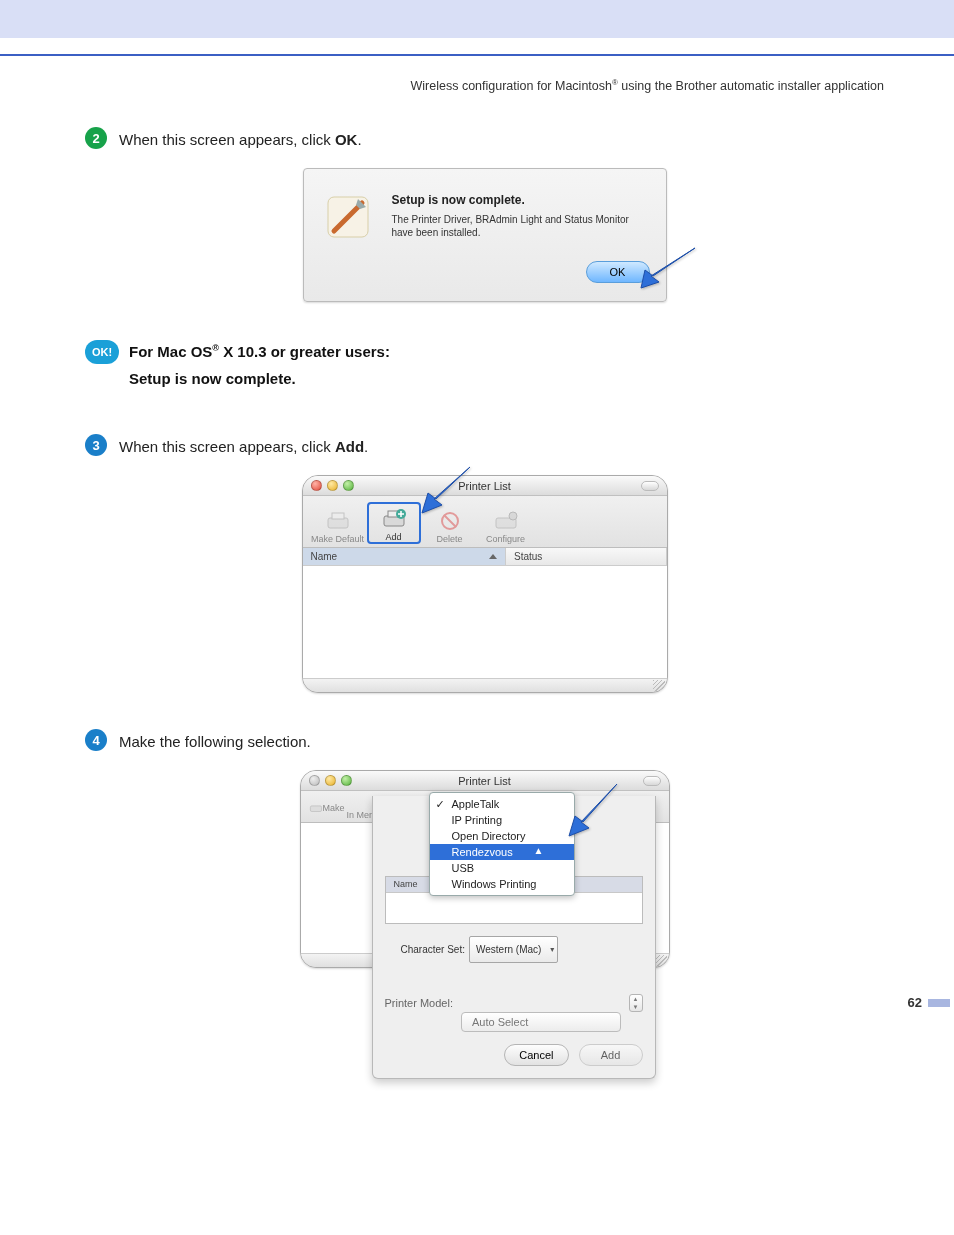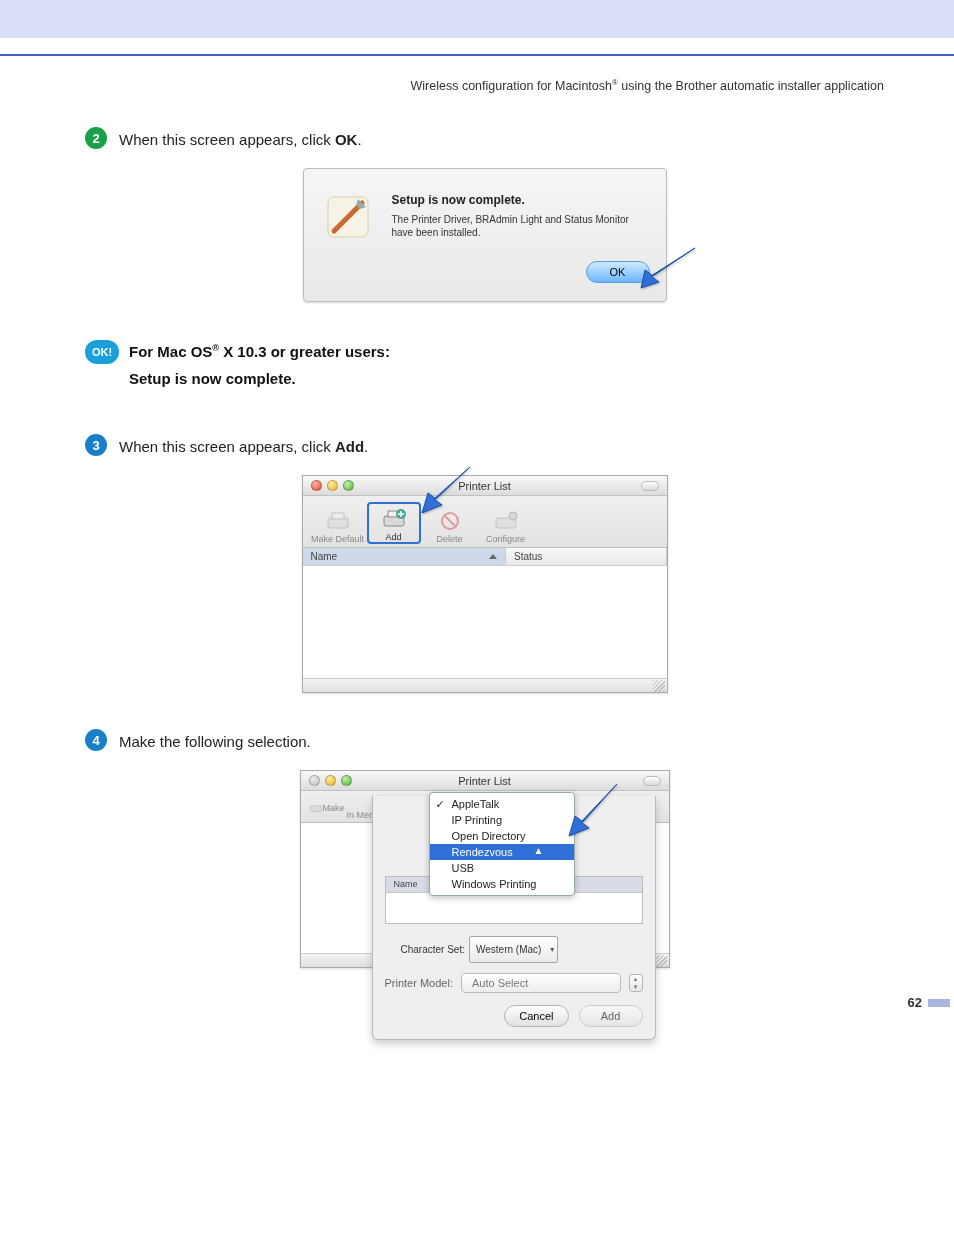--- a/index.html
+++ b/index.html
@@ -25,21 +25,21 @@
   .dlg-icon { position: absolute; left: 18px; top: 22px; width: 52px; height: 52px; }
   .dlg-title { font-size: 12px; font-weight: bold; color: #222; margin-bottom: 6px; }
   .dlg-body { font-size: 10px; color: #333; line-height: 1.3; }
   .dlg-ok { margin-top: 22px; display: flex; justify-content: flex-end; }
   .aqua-btn { display: inline-flex; align-items: center; justify-content: center; min-width: 64px; height: 22px; border-radius: 11px; background: linear-gradient(#cfe9ff,#6fb7ff); border: 1px solid #5a9edb; font-size: 11px; color: #000; padding: 0 14px; }
   .aqua-btn.gray { background: linear-gradient(#fdfdfd,#e2e2e2); border-color: #b5b5b5; }
   .arrow-wrap { position: absolute; }
   .arrow-svg { filter: drop-shadow(1px 1px 1px rgba(0,0,0,.25)); }
 
   
-  .pl-window { width: 366px; border: 1px solid #aaa; border-radius: 0; background: #e9e9e9; overflow: hidden; box-shadow: 0 1px 2px rgba(0,0,0,.15); }
+  .pl-window { width: 366px; border: 1px solid #aaa; border-radius: 16px; background: #e9e9e9; overflow: hidden; box-shadow: 0 1px 2px rgba(0,0,0,.15); }
   .pl-titlebar { height: 20px; background: linear-gradient(#fafafa,#dcdcdc); display: flex; align-items: center; padding: 0 8px; position: relative; border-bottom: 1px solid #c0c0c0; }
   .traffic { display: flex; gap: 5px; }
   .tl { width: 11px; height: 11px; border-radius: 50%; border: 1px solid rgba(0,0,0,.2); }
   .tl.red { background: radial-gradient(circle at 35% 30%, #ffb3a7, #e24a3b); }
   .tl.yel { background: radial-gradient(circle at 35% 30%, #ffe9a3, #e9b22b); }
   .tl.grn { background: radial-gradient(circle at 35% 30%, #c3f0a8, #55b33b); }
   .tl.gray { background: radial-gradient(circle at 35% 30%, #eee, #bbb); }
   .pl-title { position: absolute; left: 0; right: 0; text-align: center; font-size: 11px; color: #333; }
   .pl-pill { position: absolute; right: 8px; width: 18px; height: 10px; border-radius: 5px; background: linear-gradient(#fff,#d8d8d8); border: 1px solid #bbb; }
   .pl-toolbar { height: 52px; background: linear-gradient(#f0f0f0,#e2e2e2); display: flex; align-items: center; gap: 2px; padding: 4px 8px 2px; border-bottom: 1px solid #bdbdbd; }
@@ -65,21 +65,21 @@
   .dd-item.sel { background: #2e6fd8; color: #fff; }
   .dd-check { position: absolute; left: 6px; top: 2px; font-size: 11px; }
   .dd-cursor { position: absolute; right: 30px; top: 1px; font-size: 10px; color: #fff; }
   .sheet-inner { margin-top: 70px; }
   .inner-list { border: 1px solid #bcbcbc; background: #fff; height: 48px; margin-bottom: 12px; }
   .inner-list-head { height: 16px; background: #d7dbe6; font-size: 9px; color: #444; padding: 2px 8px; border-bottom: 1px solid #c8c8c8; }
   .charset-row { font-size: 10px; color: #333; display: flex; align-items: center; gap: 4px; margin-bottom: 10px; padding-left: 16px; }
   .mini-select { border: 1px solid #a6a6a6; background: linear-gradient(#fff,#eaeaea); font-size: 10px; padding: 0 16px 0 6px; height: 27px; display: inline-flex; align-items: center; border-radius: 2px; position: relative; }
   .mini-select::after { content: "▾"; position: absolute; right: 3px; font-size: 8px; color: #555; }
   .model-row { font-size: 11px; color: #666; display: flex; align-items: center; gap: 8px; margin-bottom: 12px; }
-  .model-select { flex: 1; height: 20px; border: 1px solid #bcbcbc; border-radius: 4px; background: linear-gradient(#fff,#ececec); font-size: 11px; color: #777; padding: 0 10px; display: flex; align-items: center; justify-content: space-between; }
+  .model-select { flex: 1; height: 20px; border: 1px solid #bcbcbc; border-radius: 4px; background: linear-gradient(#fff,#ececec); font-size: 11px; color: #777; padding: 0 10px; display: flex; align-items: center; justify-content: space-between; margin-top: 39px; }
   .stepper { width: 14px; height: 18px; border: 1px solid #b5b5b5; border-radius: 3px; background: linear-gradient(#fff,#e6e6e6); display: flex; flex-direction: column; font-size: 6px; color: #777; align-items: center; justify-content: space-around; }
   .sheet-btns { display: flex; justify-content: flex-end; gap: 10px; }
   .fig3-shell { position: relative; width: 370px; height: 236px; }
   .fig3-shell .pl-window { position: absolute; top: 0; left: 0; width: 370px; }
   .fig3 .pl-list { height: 130px; }
 
 </style>
 </head>
 <body>
 

